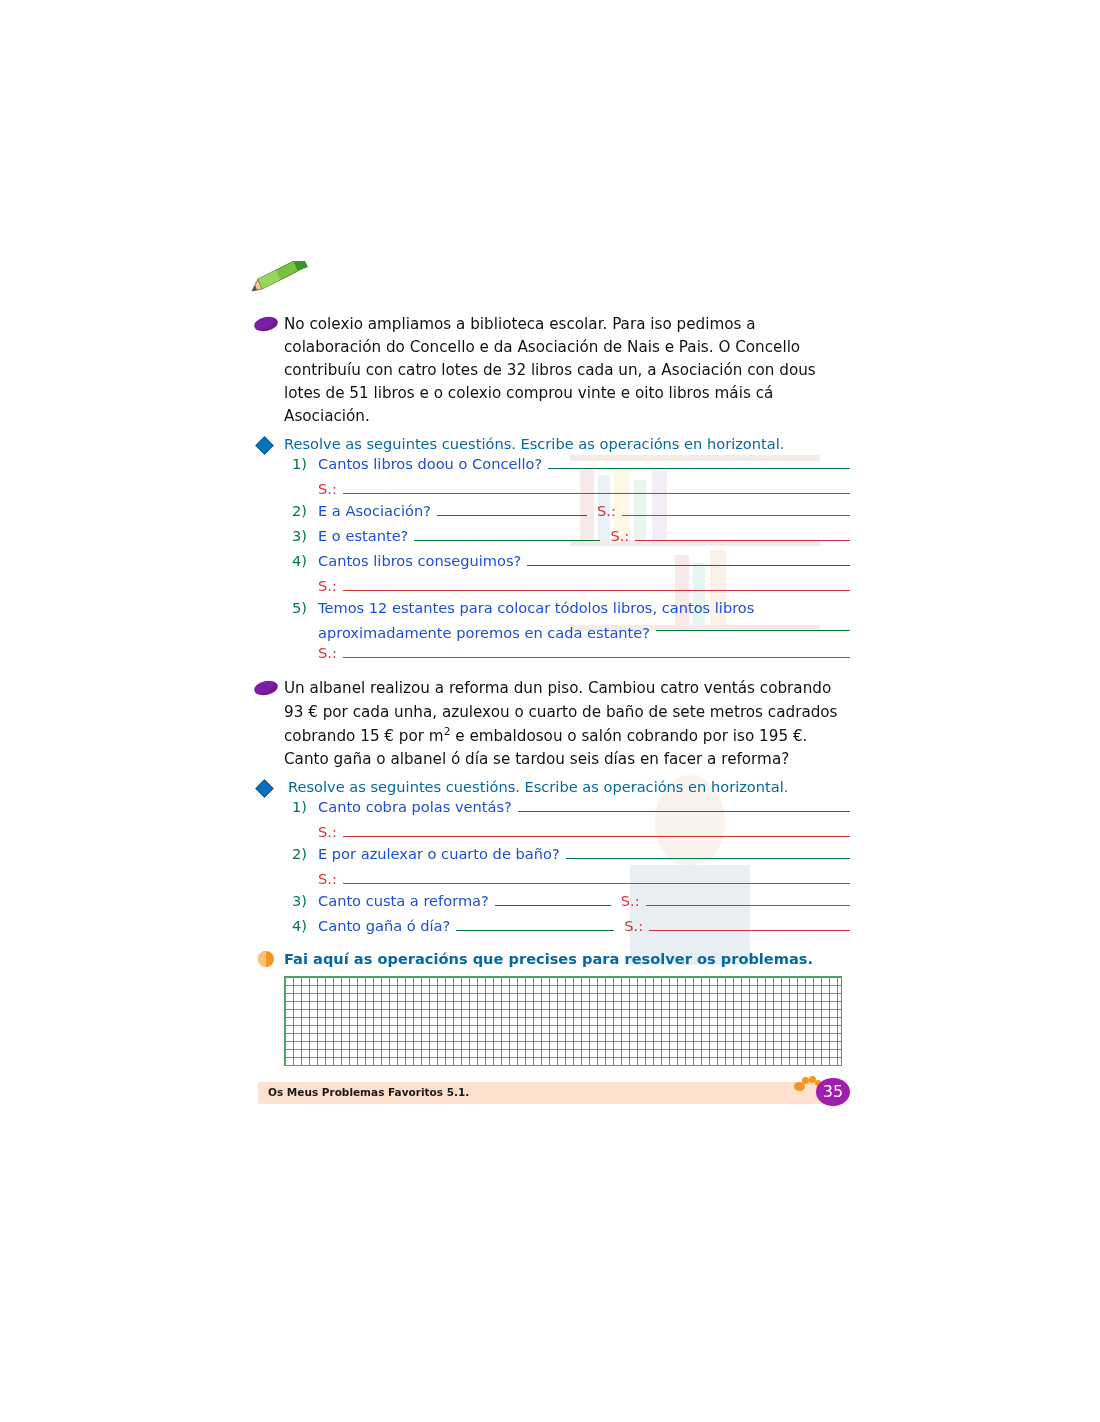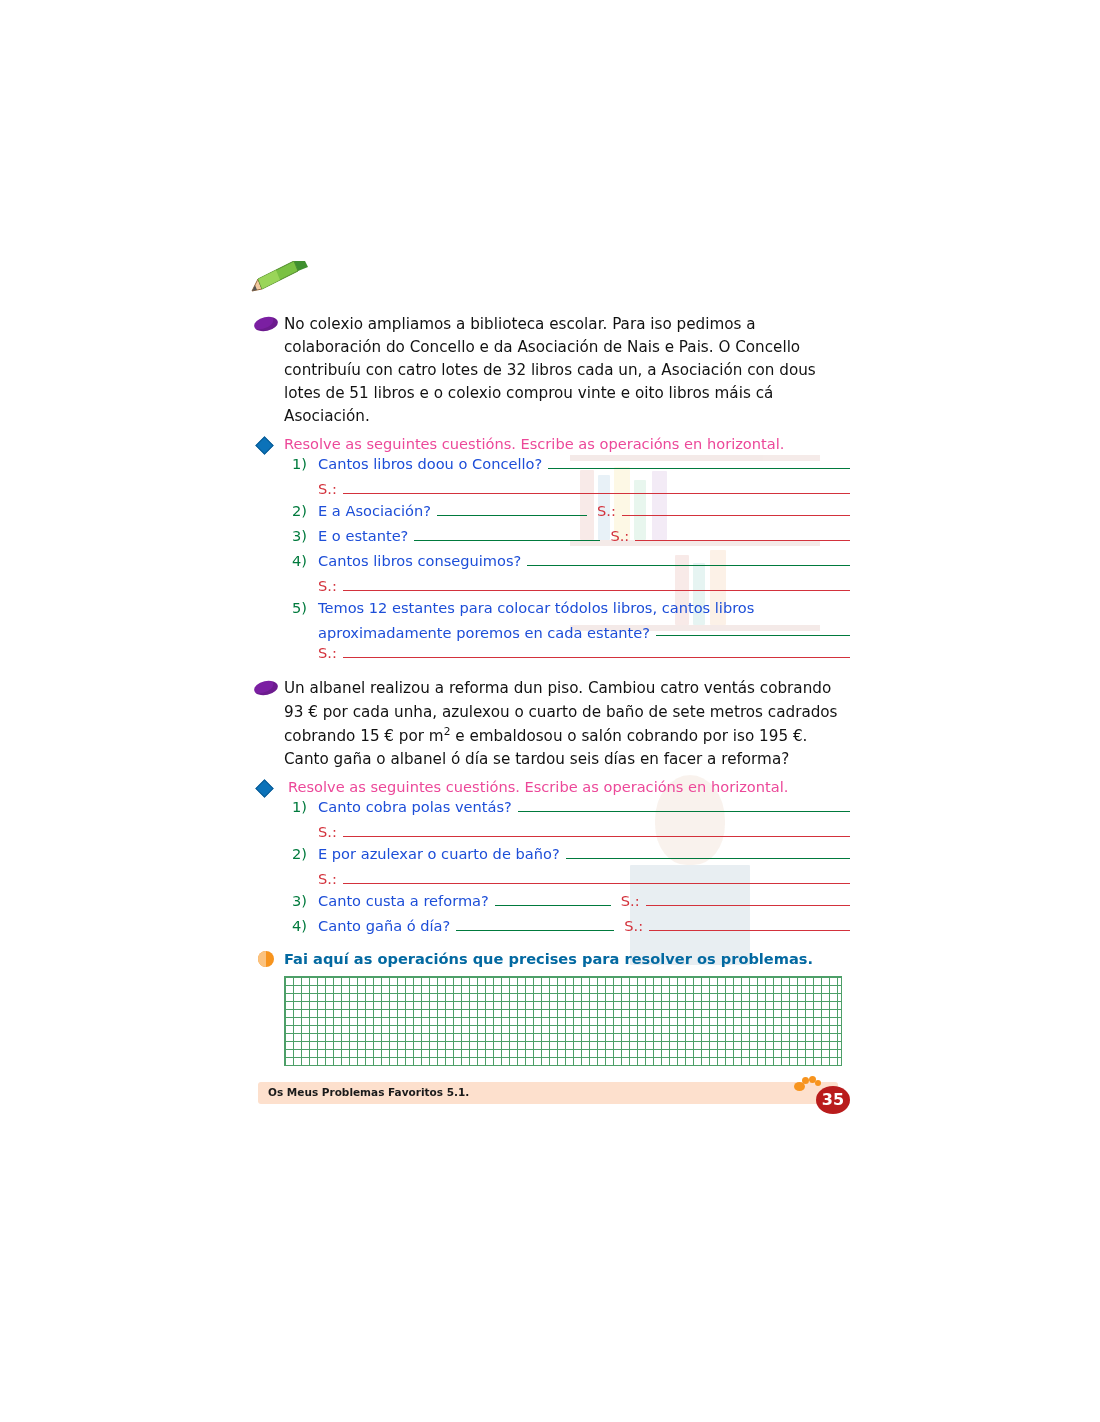--- a/index.html
+++ b/index.html
@@ -100,21 +100,21 @@
     position: absolute;
     left: 8px;
     top: 5px;
     width: 11px;
     height: 11px;
     background: #0b72b9;
     transform: rotate(45deg);
     border: 1px solid #0a5c96;
   }
   .instruction-text {
-    color: #ec4899;
+    color: #0369a1;
     font-size: 14.6px;
     font-family: "DejaVu Sans", sans-serif;
   }
 
   
   .qlist {
     margin-top: 2px;
     padding-left: 42px;
   }
   .qrow {
@@ -152,21 +152,21 @@
   }
   .s-row {
     display: flex;
     align-items: baseline;
     margin-bottom: 3px;
     padding-left: 26px;
   }
   .s-row .s-label { margin-left: 0; }
   .cont-row {
     display: flex;
-    align-items: flex-end;
+    align-items: center;
     margin-bottom: 3px;
     padding-left: 26px;
   }
 
   
   .worknote {
     position: relative;
     padding-left: 34px;
     margin-top: 10px;
   }
@@ -235,28 +235,28 @@
   .page-badge {
     position: absolute;
     right: 0px;
     top: -6px;
     width: 56px;
     height: 32px;
   }
   .badge-circle {
     position: absolute;
     right: 0;
-    top: 10px;
+    top: 2px;
     width: 34px;
     height: 28px;
     border-radius: 50%;
-    background: #b91c1c;
+    background: #a21caf;
     color: #ffffff;
     font-size: 16px;
-    font-weight: bold;
+    font-weight: normal;
     text-align: center;
     line-height: 28px;
     font-family: "DejaVu Sans", sans-serif;
   }
   .paw {
     position: absolute;
     right: 28px;
     top: 0px;
     width: 28px;
     height: 18px;

